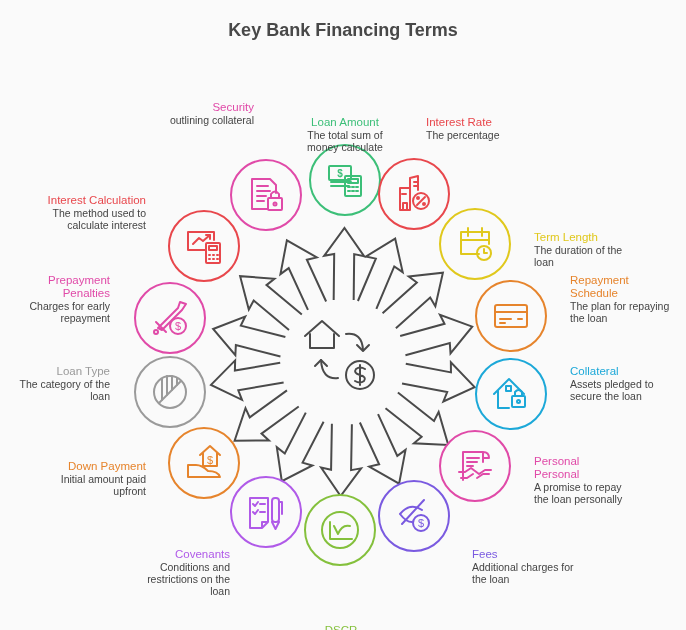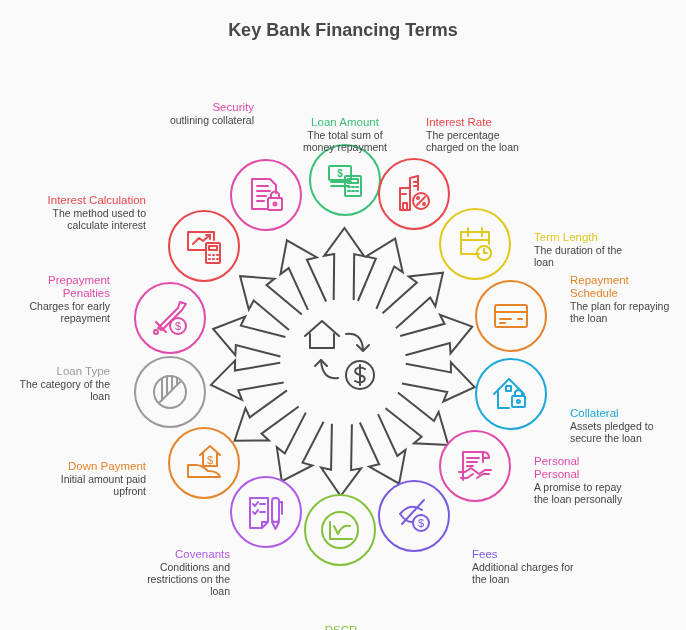--- a/index.html
+++ b/index.html
@@ -179,39 +179,38 @@
           <circle cx="9" cy="9" r="1.5"></circle>
         </g>
       </g>
     </g>
 </svg>
 
 <div id="labels">
     <div class="label c" style="left: 260px; top: 86px; width: 170px; margin-top: 30px;">
       <span class="t" style="color: rgb(60, 191, 120);">Loan Amount</span>
       <div>The total sum of</div>
-      <div>money repayment</div>
+      <div>money calculate</div>
     </div>
     <div class="label l" style="left: 426px; top: 116px; width: 160px;">
       <span class="t" style="color: rgb(232, 71, 76);">Interest Rate</span>
       <div>The percentage</div>
-      <div>charged on the loan</div>
     </div>
     <div class="label l" style="left: 534px; top: 194px; width: 140px;">
       <span class="t" style="color: rgb(224, 200, 28); margin-top: 37px;">Term Length</span>
       <div>The duration of the</div>
       <div>loan</div>
     </div>
     <div class="label l" style="left: 570px; top: 274px; width: 116px;">
       <span class="t" style="color: rgb(230, 132, 44);">Repayment</span>
       <span class="t" style="color: rgb(230, 132, 44);">Schedule</span>
       <div>The plan for repaying</div>
       <div>the loan</div>
     </div>
-    <div class="label l" style="left: 570px; top: 365px; width: 116px; margin-top: 42px;">
+    <div class="label l" style="left: 570px; top: 365px; width: 116px;">
       <span class="t" style="color: rgb(28, 168, 216);">Collateral</span>
       <div>Assets pledged to</div>
       <div>secure the loan</div>
     </div>
     <div class="label l" style="left: 534px; top: 455px; width: 150px;">
       <span class="t" style="color: rgb(224, 74, 168);">Personal</span>
       <span class="t" style="color: rgb(224, 74, 168);">Personal</span>
       <div>A promise to repay</div>
       <div>the loan personally</div>
     </div>

